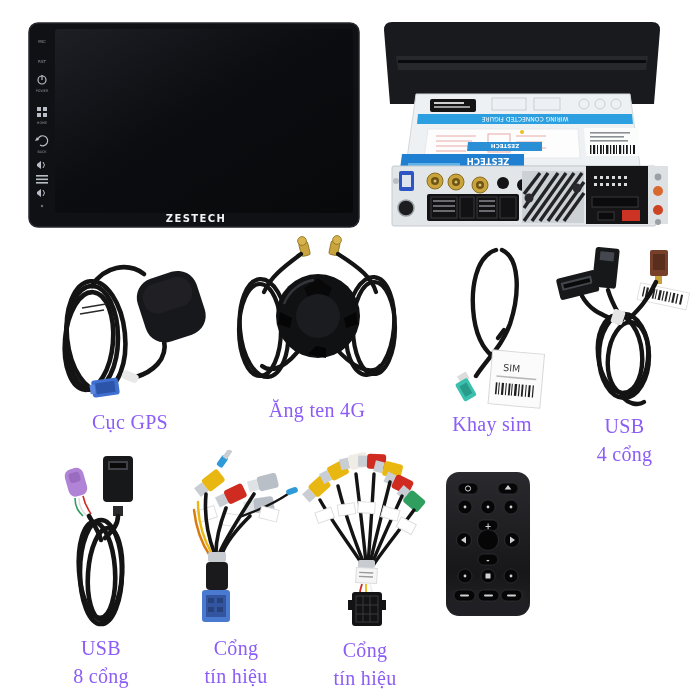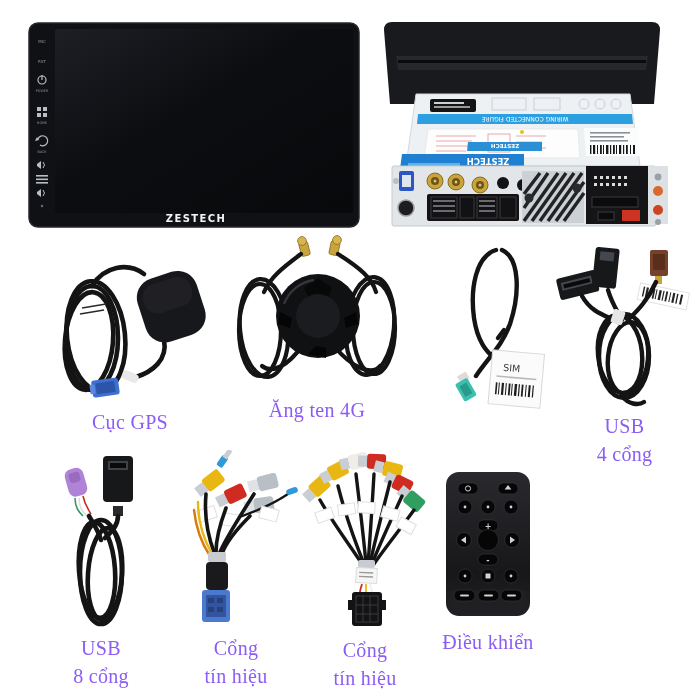--- a/index.html
+++ b/index.html
@@ -322,20 +322,21 @@
             <rect x="93" y="138" width="2" height="12"></rect>
             <rect x="97" y="138" width="1.2" height="12"></rect>
         </g>
       </g>
       <g transform="rotate(-30 30 146)">
         <rect x="30" y="128" width="10" height="8" fill="#dcdcdc"></rect>
         <rect x="24" y="134" width="14" height="20" rx="2" fill="#3cc0ae"></rect>
         <rect x="27" y="138" width="8" height="12" fill="#2a9a8a"></rect>
       </g>
     </svg>
+    <div class="caption">Khay sim</div>
   </div>
 
   <div class="item" style="left:552px; top:244px; width:145px;">
     <svg width="145" height="168" viewBox="0 0 145 168">
       <g transform="rotate(-14 26 42)">
         <rect x="6" y="30" width="40" height="22" rx="3" fill="#17181a"></rect>
         <rect x="10" y="35" width="31" height="8" fill="#44474d"></rect>
         <rect x="12" y="37" width="27" height="4" fill="#0a0a0b"></rect>
       </g>
       <g transform="rotate(6 56 22)">
@@ -596,17 +597,16 @@
         <path d="M21 70 l5 -3.4 v6.8 z"></path>
         <path d="M75 70 l-5 -3.4 v6.8 z"></path>
         <rect x="45.5" y="103.5" width="5" height="5"></rect>
         <circle cx="25" cy="106" r="1.4"></circle>
           <circle cx="71" cy="106" r="1.4"></circle>
         <rect x="20" y="124.5" width="9" height="2" rx="1"></rect>
           <rect x="44" y="124.5" width="9" height="2" rx="1"></rect>
           <rect x="67" y="124.5" width="9" height="2" rx="1"></rect>
       </g>
     </svg>
-    <div class="caption">Điều khiển</div>
   </div>
 
 
 </div>
 
 </body></html>

